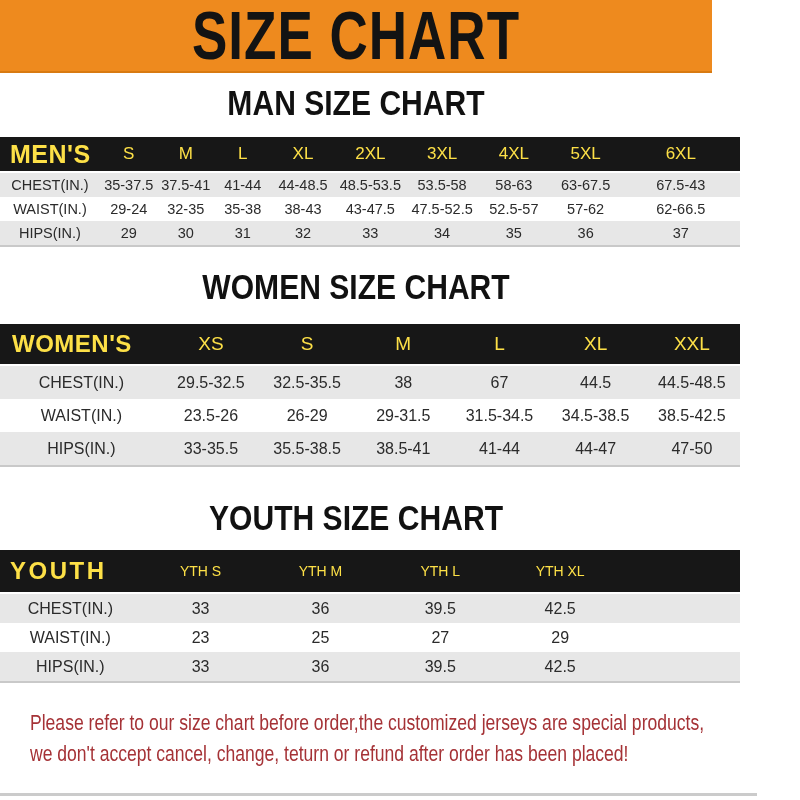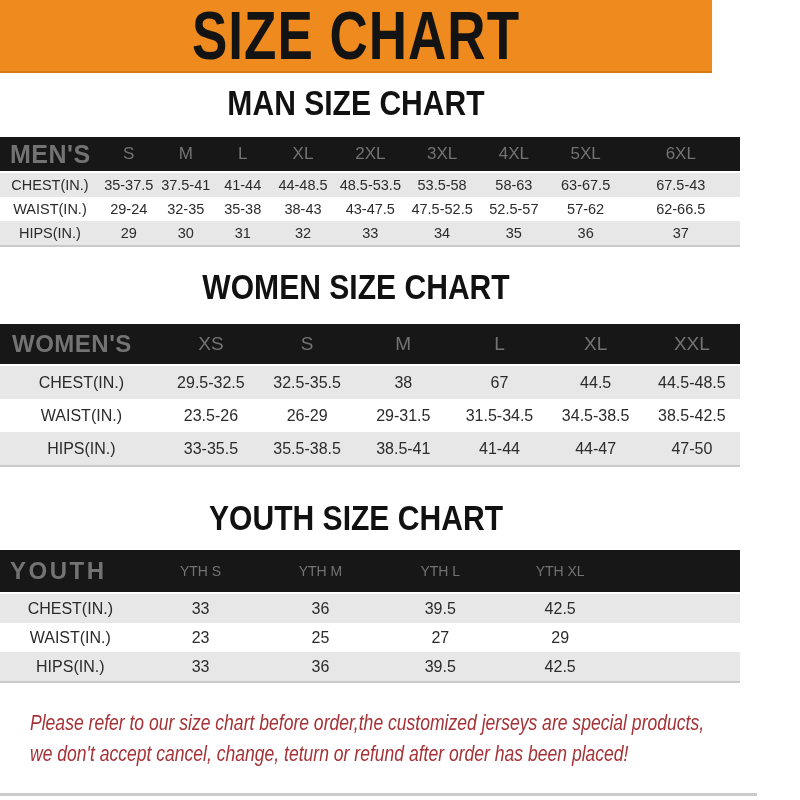--- a/index.html
+++ b/index.html
@@ -49,21 +49,21 @@
   
   .size-table {
     width: 740px;
     margin: 0 auto;
     border-collapse: collapse;
     table-layout: fixed;
     border-bottom: 2px solid #c9c9c9;
   }
   .size-table thead th {
     background: #171717;
-    color: #737373;
+    color: #fde047;
     font-weight: 400;
     text-align: center;
     border-bottom: 2px solid #ffffff;
     padding: 0;
   }
   .size-table th.corner {
     font-weight: 700;
     text-align: left;
     padding-left: 10px;
   }
@@ -81,21 +81,21 @@
 
   .size-table.women thead th { height: 40px; font-size: 19px; }
   .size-table.women th.corner { font-size: 24px; letter-spacing: 0.5px; padding-left: 12px; }
   .size-table.women td { height: 33px; font-size: 16px; }
 
   .size-table.youth thead th { height: 42px; font-size: 14px; }
   .size-table.youth th.corner { font-size: 24px; letter-spacing: 2.5px; }
   .size-table.youth td { height: 29px; font-size: 16px; }
 
   
-  .footer { margin: 24px 0 4px 30px; font-style: italic; }
+  .footer { margin: 24px 0 4px 30px; }
   .footer p {
     margin: 0;
     color: #a53236;
     font-size: 22.5px;
     line-height: 31px;
     font-weight: 400;
     white-space: nowrap;
     transform: scaleX(0.78);
     transform-origin: 0 50%;
   }

